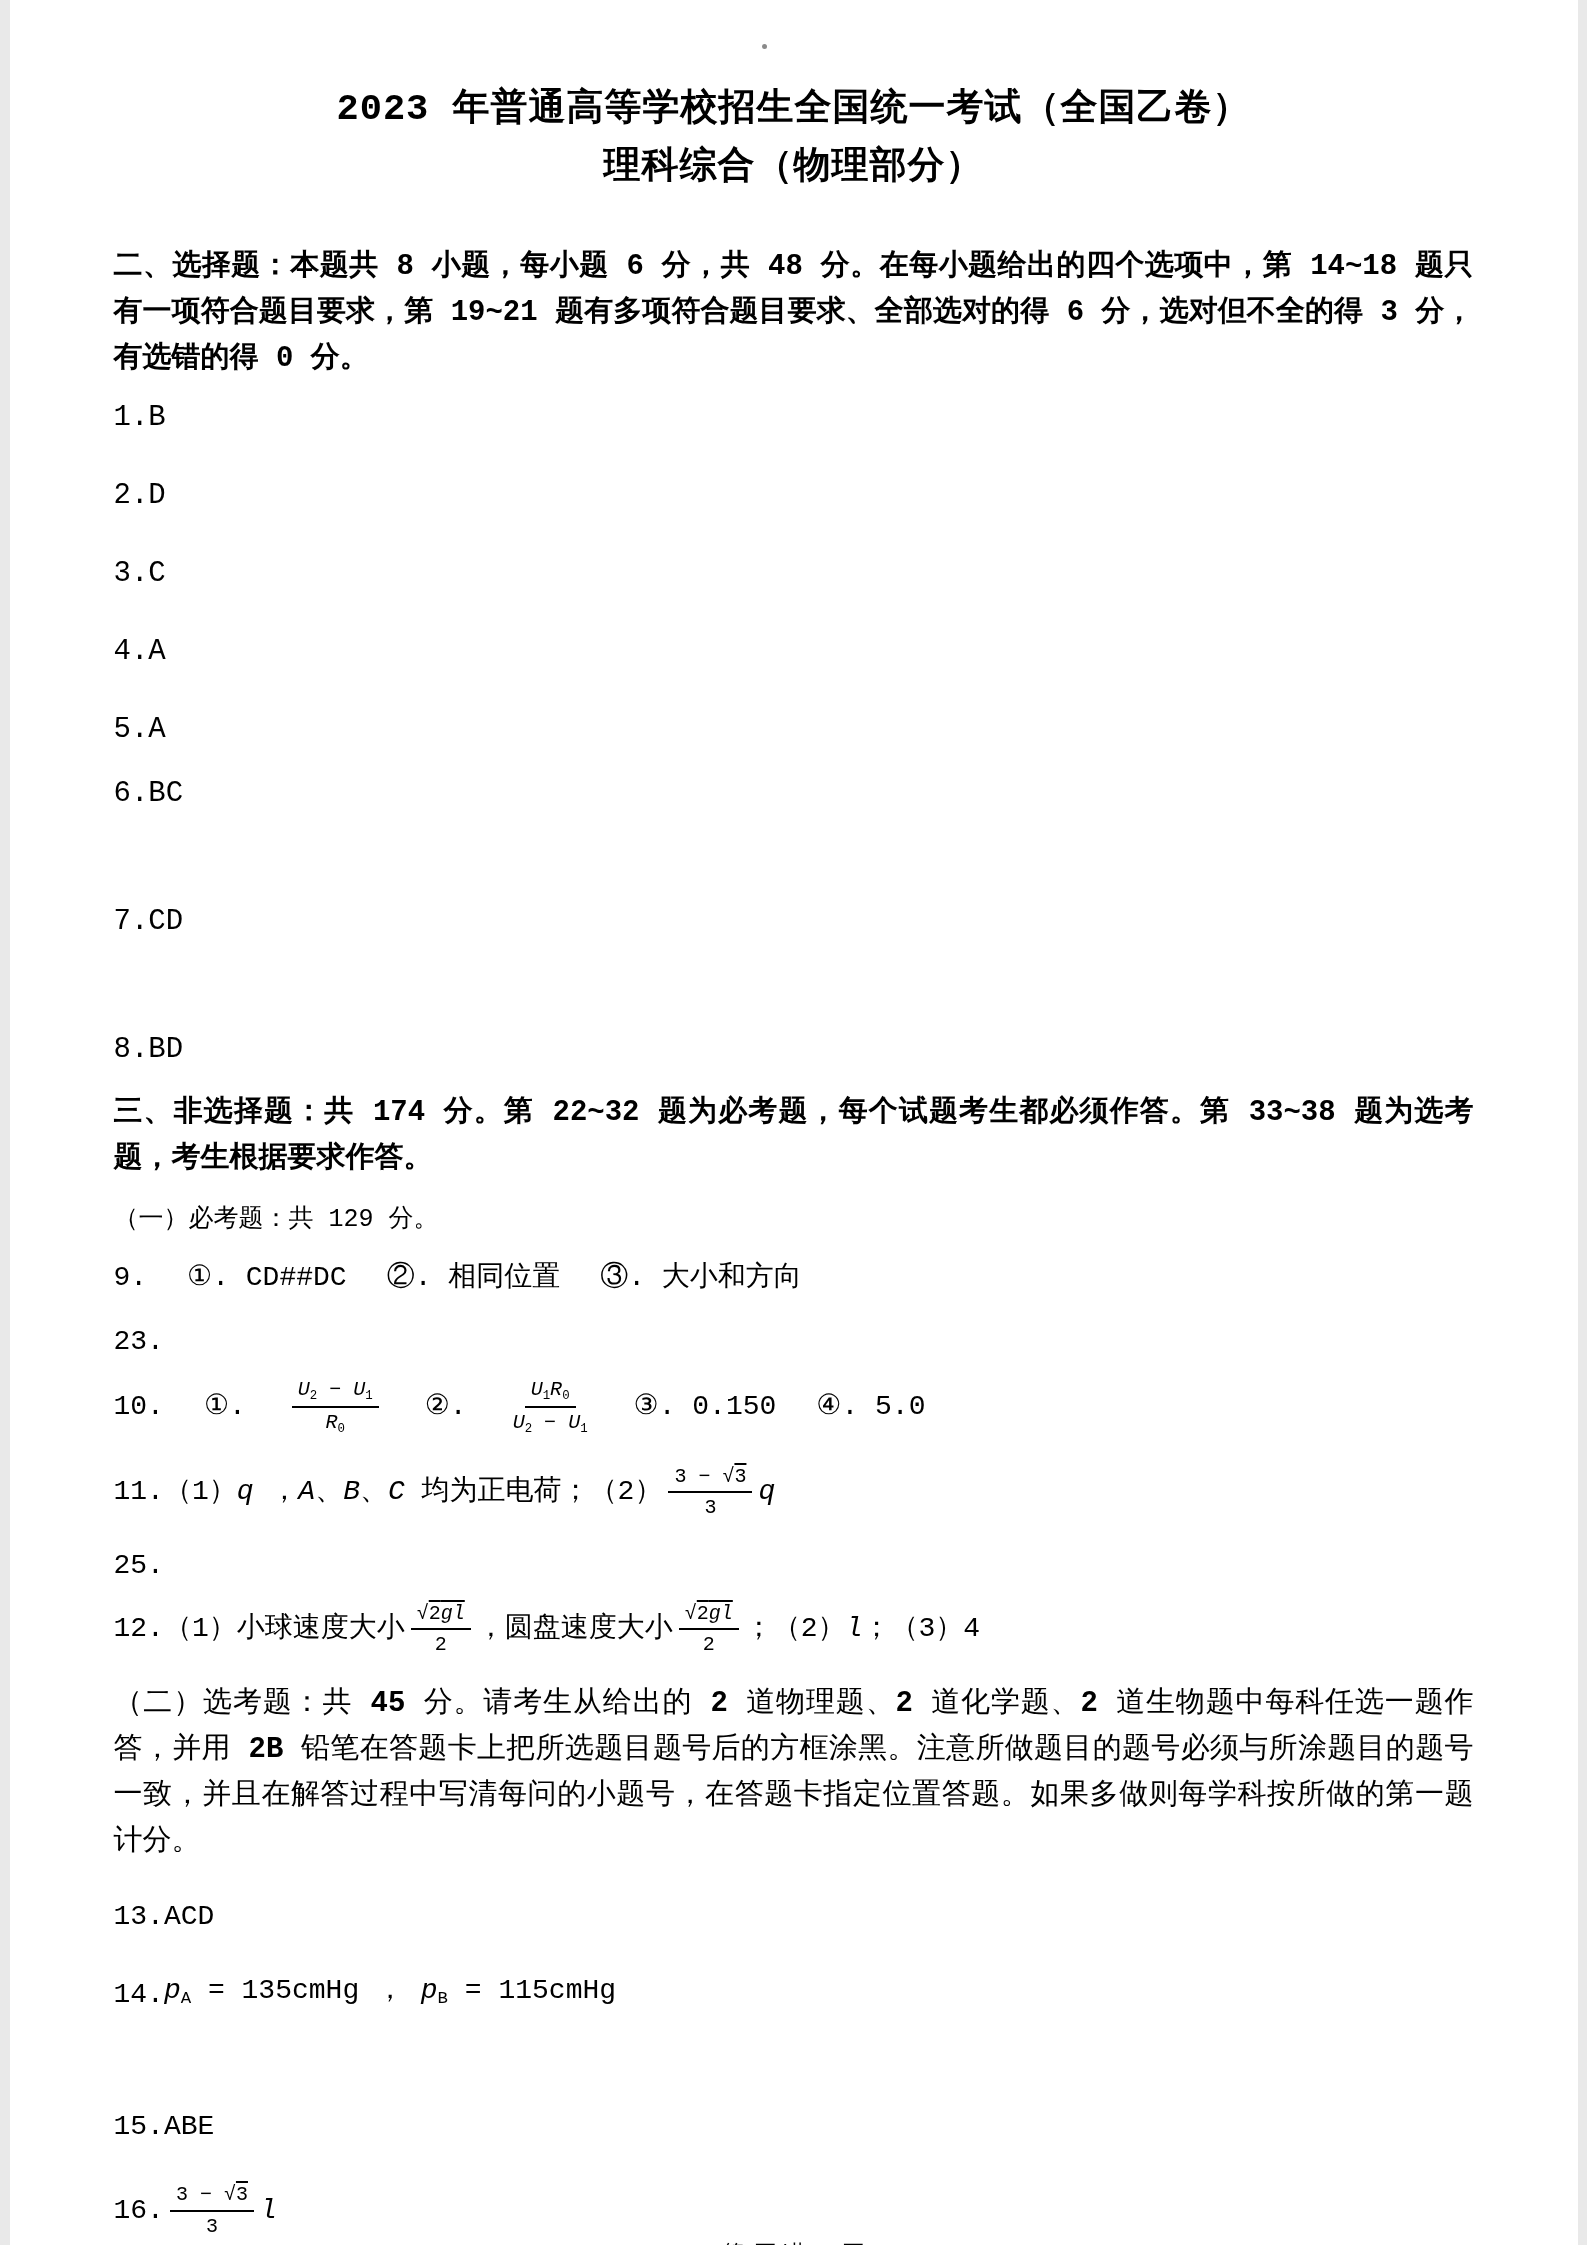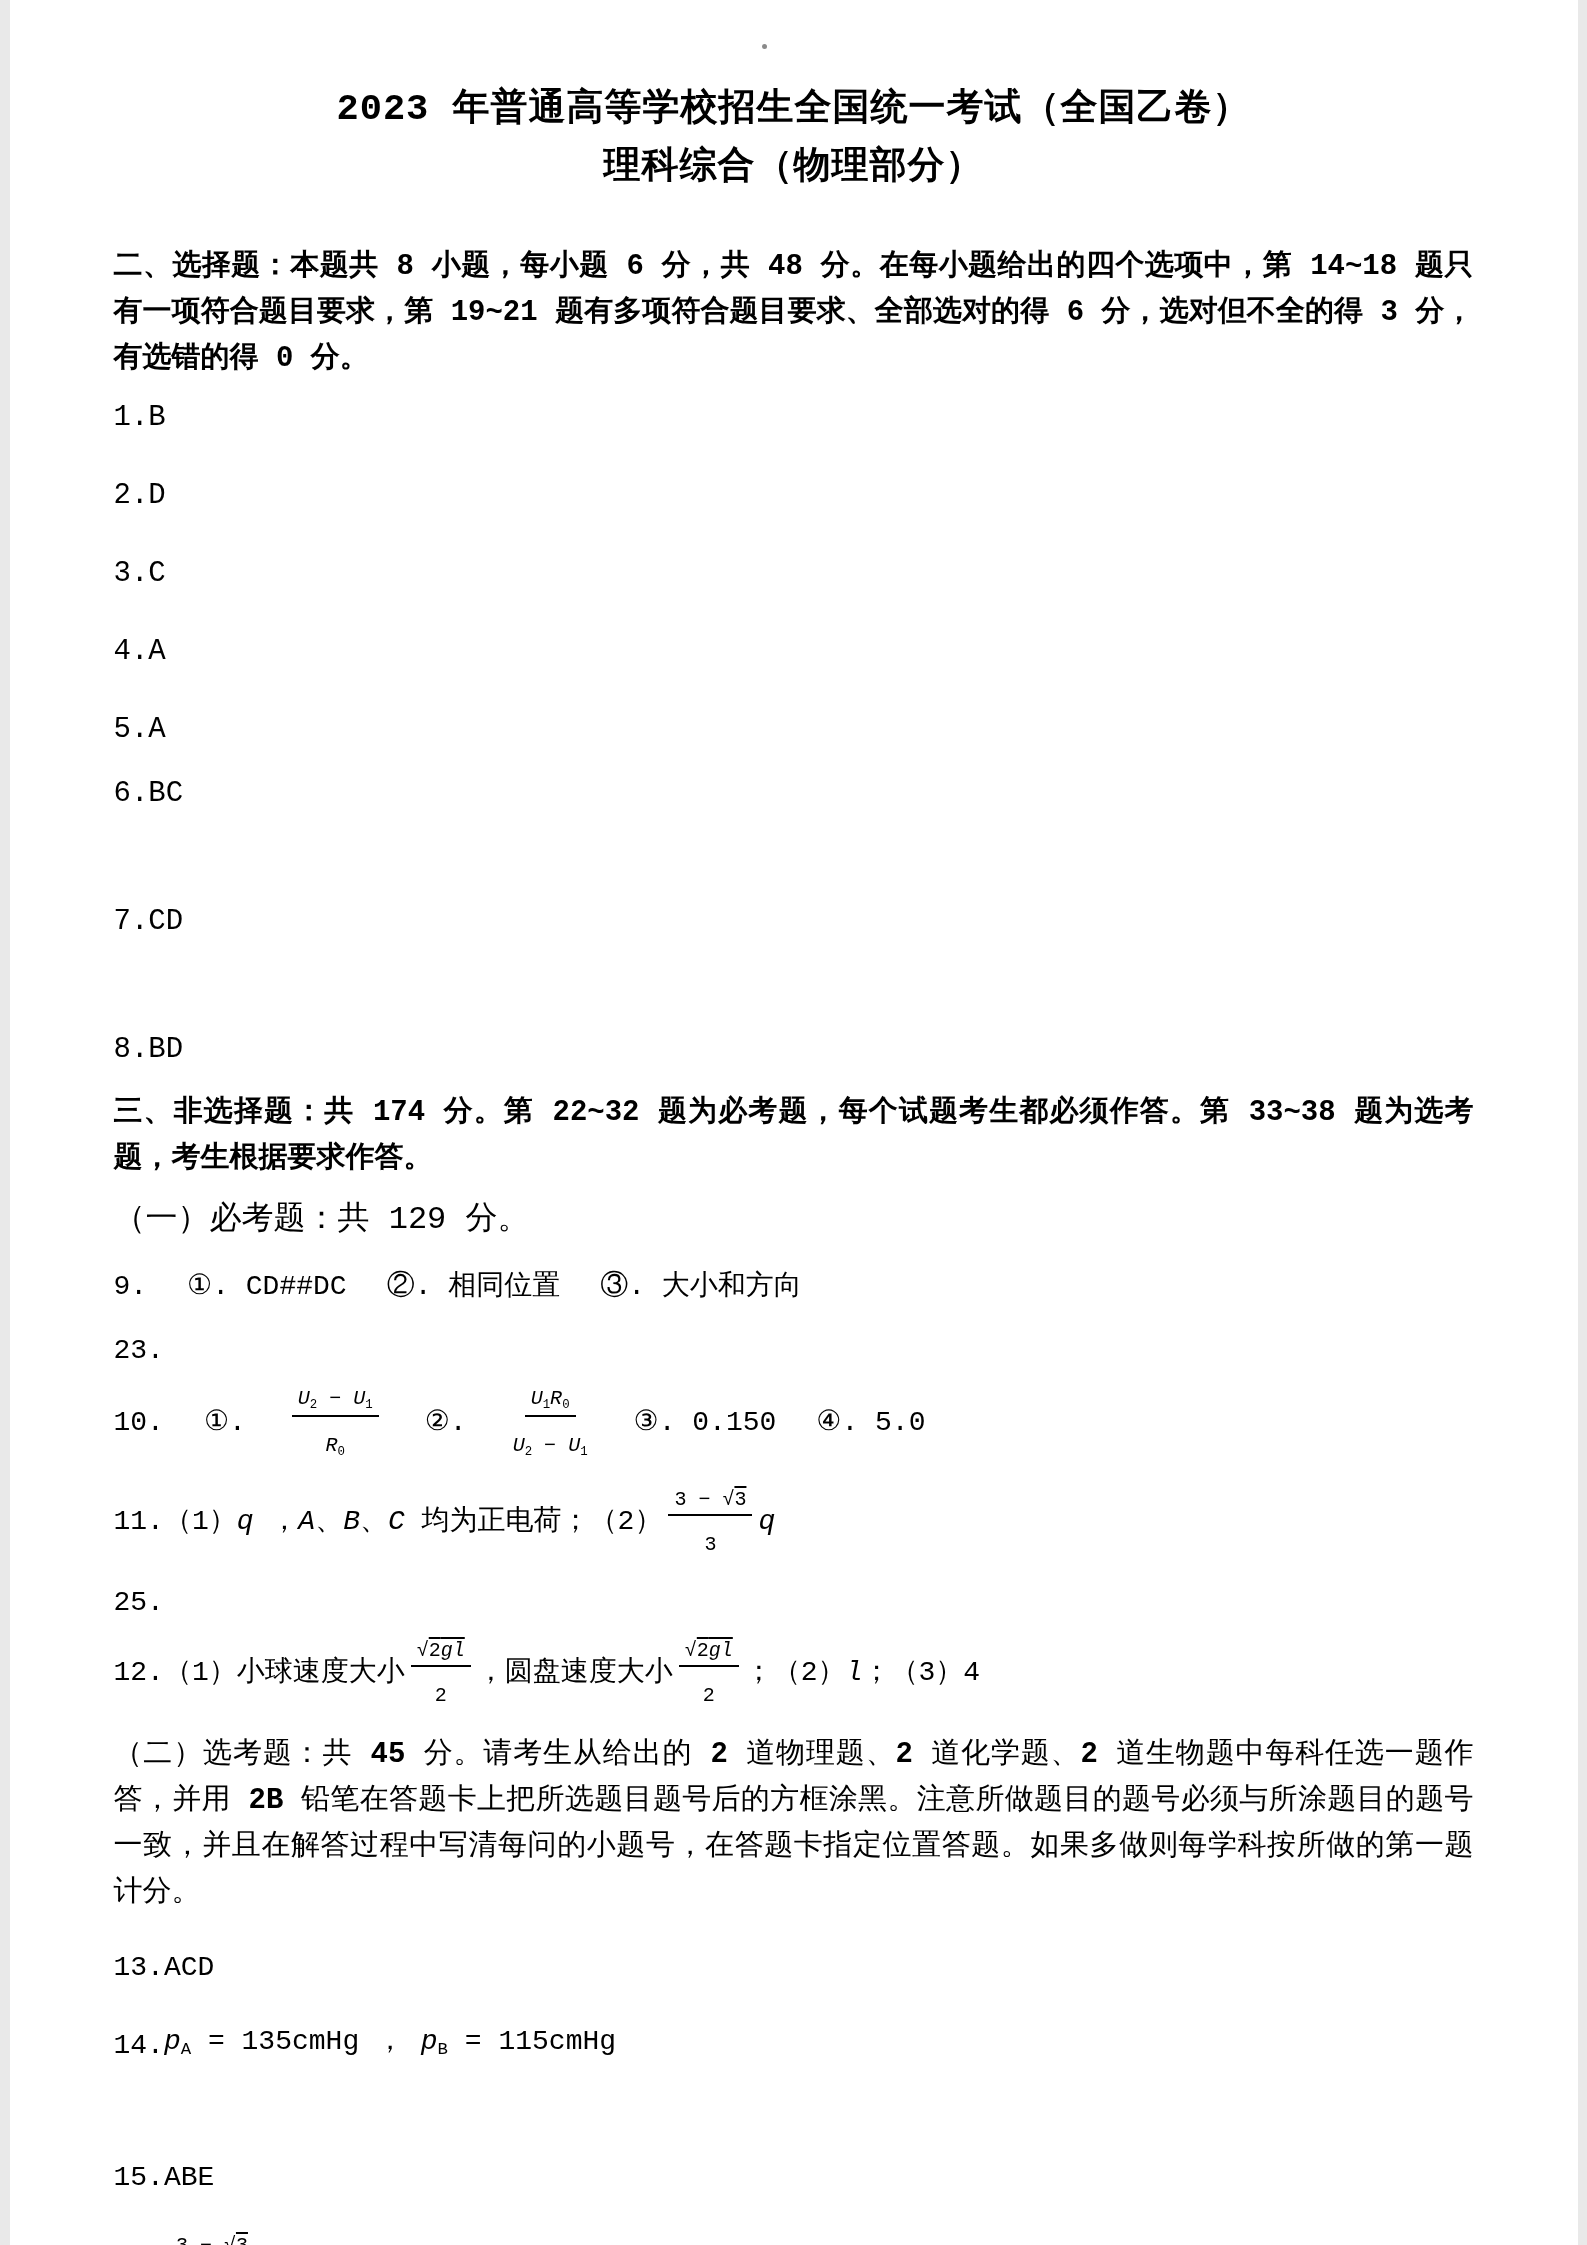--- a/index.html
+++ b/index.html
@@ -23,35 +23,35 @@
   .title { font-size:37px; line-height:58px; letter-spacing:1px; }
   .para {
     line-height:46px;
     text-align:justify;
     margin-bottom:16px;
   }
   .bold { font-weight:bold; }
   .ans-row { display:flex; line-height:40px;flex-direction:column; }
   .ans-row.row1 { gap:38px; margin-top:8px; margin-bottom:24px; }
   .ans-row.row2 { gap:88px; margin-bottom:20px; }
-  .part-label { line-height:44px; margin-bottom:23px; font-size:32px; }
+  .part-label { line-height:44px; margin-bottom:14px; font-size:25px; }
   .line { line-height:44px; font-size:28px; }
   .item-row { display:flex; align-items:center; flex-wrap:wrap; }
   .gap-lg { gap:40px; }
   .gap-sm { }
   .mb-sm { margin-bottom:10px; }
   .mb-md { margin-bottom:20px; }
   .mb-lg { margin-bottom:30px; }
   .mb-xl { margin-bottom:84px; }
   .frac {
     display:inline-flex; flex-direction:column; align-items:center;
     vertical-align:middle; line-height:1.18; font-size:20px; margin:4px 6px;
   }
   .frac .num { padding:0 6px 3px 6px; border-bottom:2px solid #000; white-space:nowrap; }
-  .frac .den { padding-top:17px; white-space:nowrap;text-align:center; }
+  .frac .den { padding-top:3px; white-space:nowrap;text-align:center; }
   .run-sub { font-size:0.62em; vertical-align:-0.3em; }
   .run-ov { text-decoration:overline; }
   .footer {
     position:absolute; left:0; right:0; bottom:36px;
     text-align:center; font-size:20px; color:#000;
   }
 </style>
 </head>
 <body>
 

